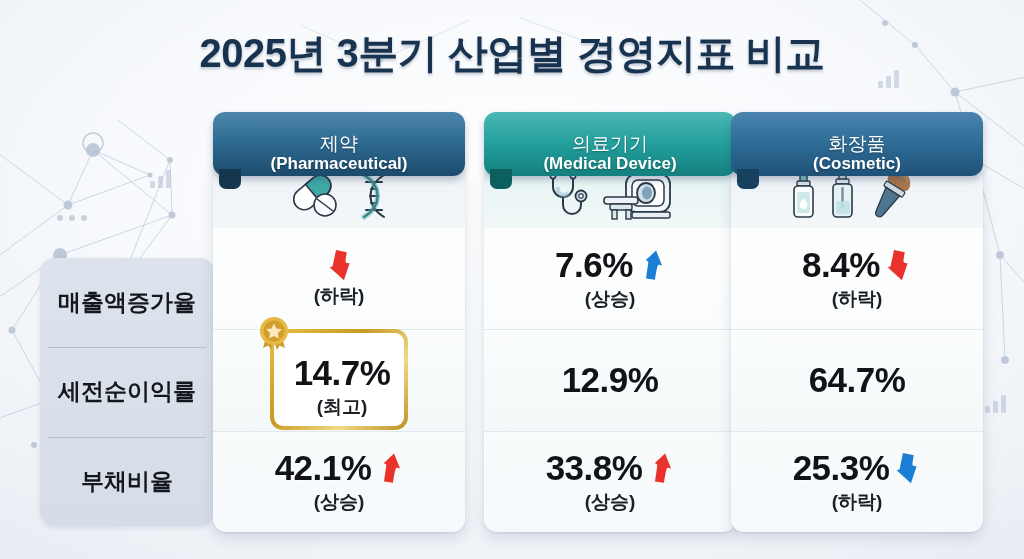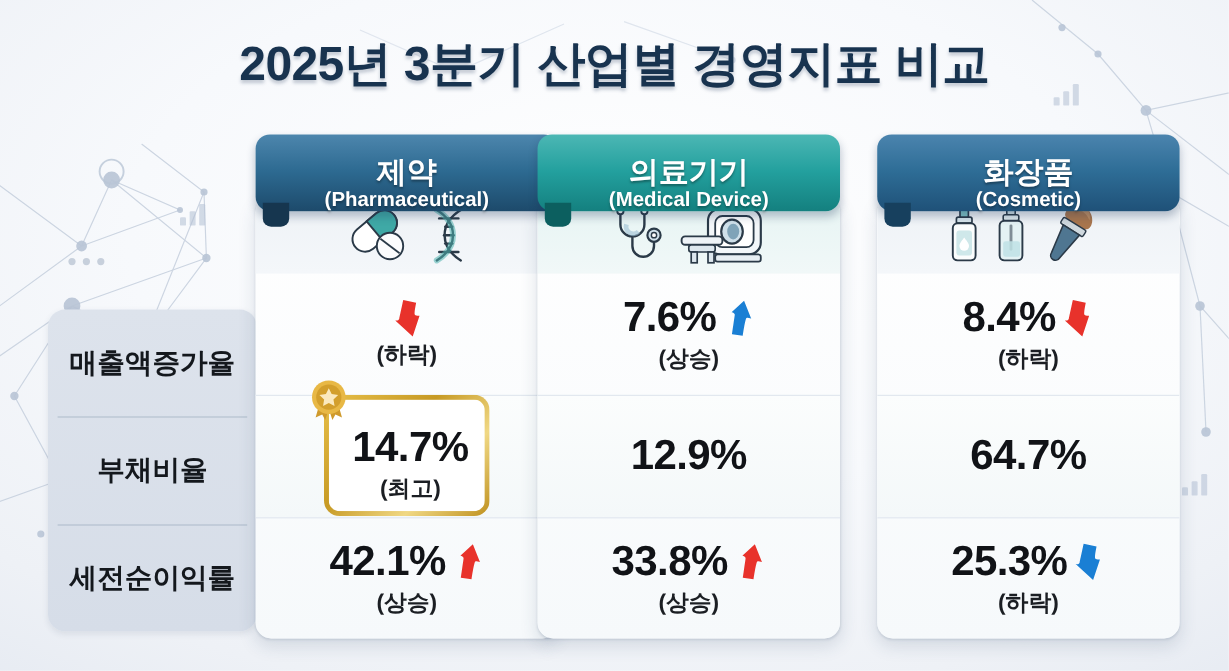--- a/index.html
+++ b/index.html
@@ -70,21 +70,21 @@
     content: ""; position: absolute; left: 8px; right: 8px; top: 0;
     height: 1px; background: rgba(150,165,185,.55);
   }
 
   
   .col {
     position: absolute;
     top: 0; width: 252px;
   }
   .col-pharma   { left: 173px; }
-  .col-device   { left: 408px; border-radius: 17px; }
+  .col-device   { left: 444px; border-radius: 17px; }
   .col-cosmetic { left: 691px; text-align: right; }
 
   .ribbon {
     position: relative;
     height: 64px;
     border-radius: 12px 12px 12px 12px;
     display: flex; flex-direction: column;
     align-items: center; justify-content: center;
     color: #ffffff;
     box-shadow: 0 4px 7px rgba(25,50,85,.28);
@@ -99,21 +99,21 @@
     z-index: -1;
   }
   .ribbon.r-blue   { background: linear-gradient(180deg,#4d86ad 0%, #2d6a91 48%, #1d4a6b 100%); }
   .ribbon.r-blue::after { background: #16364f; }
   .ribbon.r-teal   { background: linear-gradient(180deg,#4cb7b4 0%, #23a09e 48%, #14807f 100%); }
   .ribbon.r-teal::after { background: #0c5f5f; }
   .ribbon.r-blue2  { background: linear-gradient(180deg,#4b84ae 0%, #2e6d96 48%, #1f5178 100%); }
   .ribbon.r-blue2::after { background: #17405e; }
 
   .ribbon .kr {
-    font-size: 25px; font-weight: 700; line-height: 1.05;
+    font-size: 19px; font-weight: 400; line-height: 1.05;
     text-shadow: 0 1px 2px rgba(0,0,0,.35);
     margin-top: 20px;
   }
   .ribbon .en {
     font-size: 17px; font-weight: 700; line-height: 1.15;
     text-shadow: 0 1px 2px rgba(0,0,0,.30);
   }
 
   .card {
     position: absolute;
@@ -262,22 +262,22 @@
   </div>
 
 <div class="title-wrap">
   <h1 class="main-title">2025년 3분기 산업별 경영지표 비교</h1>
 </div>
 
 <div class="board">
 
   <div class="row-label-col">
     <div class="row-label">매출액증가율</div>
+    <div class="row-label">세전순이익률</div>
     <div class="row-label">부채비율</div>
-    <div class="row-label">세전순이익률</div>
   </div>
 
   <div class="col col-pharma">
     <div class="ribbon r-blue">
       <div class="kr">제약</div>
       <div class="en">(Pharmaceutical)</div>
     </div>
     <div class="card">
       <div class="icon-band band-pharma">
         <svg width="60" height="46" viewBox="0 0 60 46">

